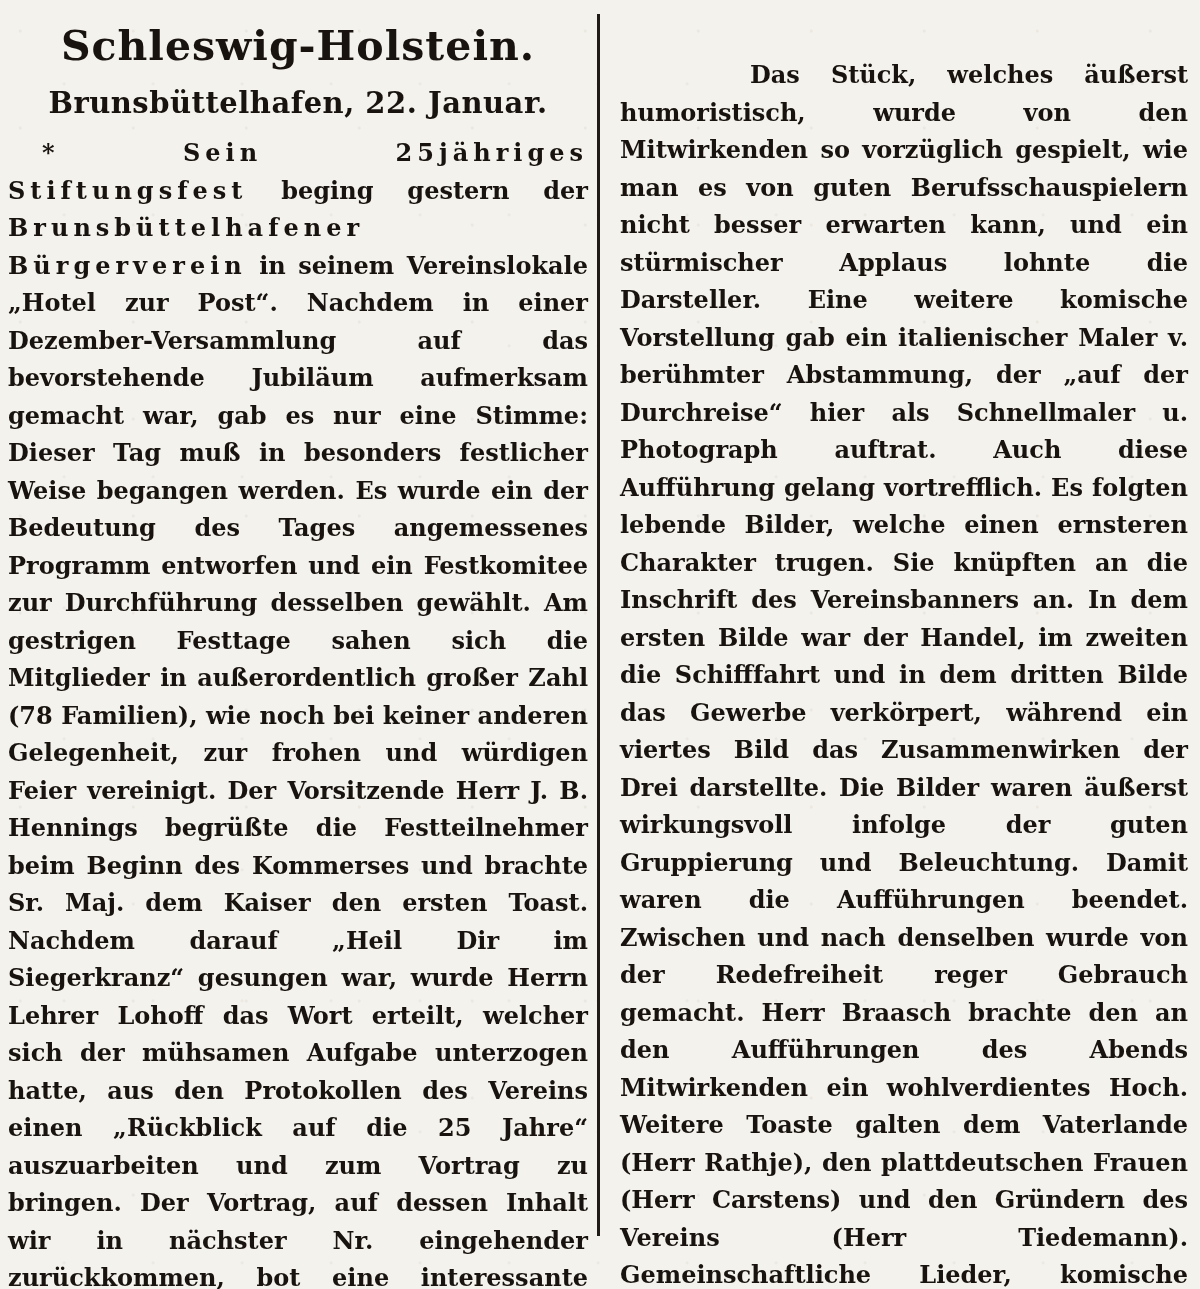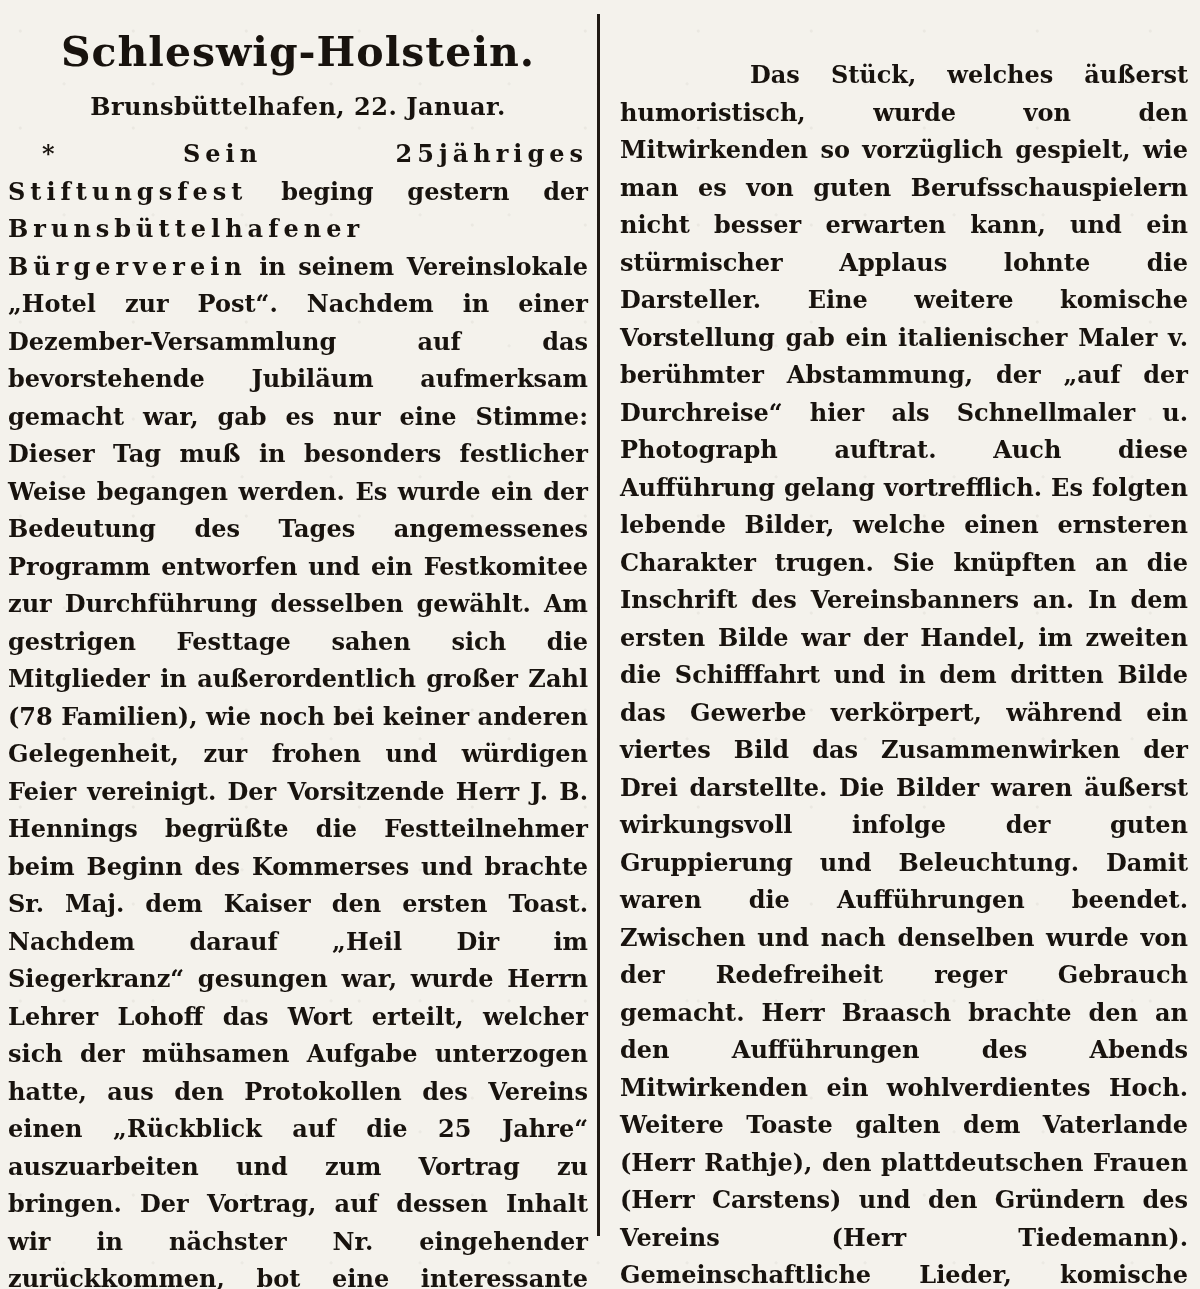--- a/index.html
+++ b/index.html
@@ -20,30 +20,30 @@
     background:
       radial-gradient(circle at 18% 32%, rgba(120,115,105,.08) 1px, transparent 2px),
       radial-gradient(circle at 72% 64%, rgba(120,115,105,.07) 1px, transparent 2px),
       var(--paper);
     background-size:113px 97px, 89px 131px, auto;
   }
   .col{position:absolute;top:0;}
   .col-left{left:8px;width:580px;}
   .col-right{left:620px;width:568px;}
   .section-title{
-    margin:28px 0 0 0;
+    margin:22px 0 0 0;
     font-size:41px;
     font-weight:bold;
     text-align:center;
     letter-spacing:1px;
     color:var(--ink);
   }
   .dateline{
     margin:16px 0 0 0;
-    font-size:24px;
+    font-size:29px;
     font-weight:bold;
     text-align:center;
     letter-spacing:.5px;
     color:var(--ink);
   }
   .body-text{
     margin:14px 0 0 0;
     font-size:24px;
     line-height:37.5px;
     font-weight:bold;

